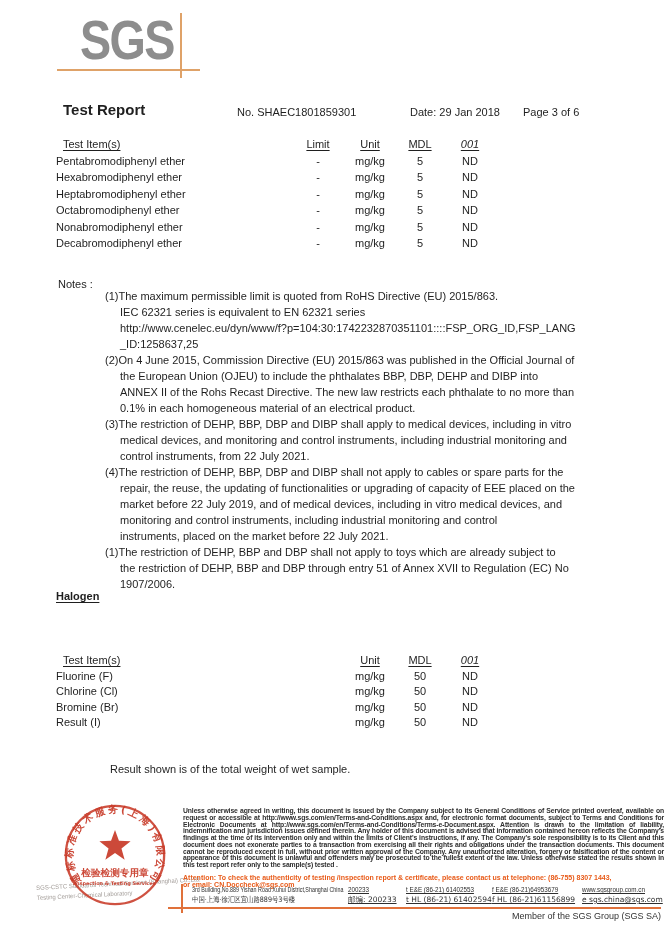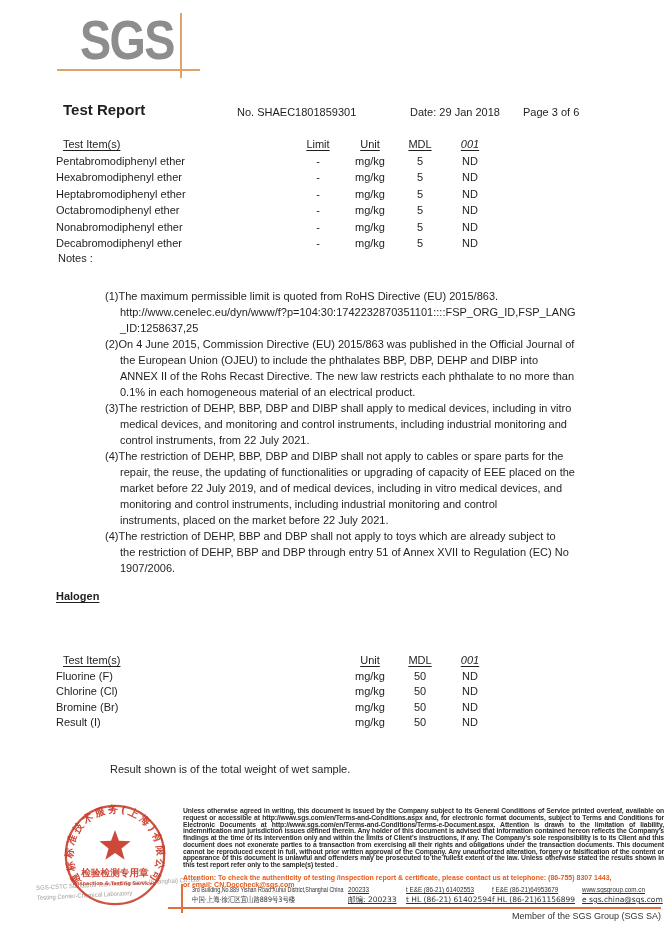--- a/index.html
+++ b/index.html
@@ -38,21 +38,21 @@
   .thead .c-item{padding-left:7px;}
   .c-item{flex:1;text-align:left;}
   .c-limit{width:60px;text-align:center;}
   .c-unit{width:44px;text-align:center;}
   .c-mdl{width:56px;text-align:center;}
   .c-res{width:44px;text-align:center;}
   .u{text-decoration:underline;text-underline-offset:2px;}
   .ital{font-style:italic;}
 
   
-  .notes-label{left:58px;top:252px;font-size:11px;text-align:center;}
+  .notes-label{left:58px;top:278px;font-size:11px;text-align:center;}
   .notes{left:105px;top:288px;width:492px;font-size:11px;}
   .note-line{line-height:16px;white-space:nowrap;}
   .note-line.cont{padding-left:15px;}
 
   
   .halogen-h{left:56px;top:590px;font-size:11px;font-weight:bold;text-decoration:underline;text-underline-offset:2px;}
   .method{left:56px;top:624px;font-size:11px;display:flex;gap:14px;white-space:nowrap;}
   .result-note{left:110px;top:763px;font-size:11px;}
 
   
@@ -139,35 +139,36 @@
       <div class="c-limit">-</div>
       <div class="c-unit">mg/kg</div>
       <div class="c-mdl">5</div>
       <div class="c-res">ND</div>
     </div>
   </div>
 
   <div class="abs notes-label">Notes :</div>
   <div class="abs notes">
     <div class="note-line">(1)The maximum permissible limit is quoted from RoHS Directive (EU) 2015/863.</div>
+    <div class="note-line cont">IEC 62321 series is equivalent to EN 62321 series</div>
     <div class="note-line cont">http://www.cenelec.eu/dyn/www/f?p=104:30:1742232870351101::::FSP_ORG_ID,FSP_LANG</div>
     <div class="note-line cont">_ID:1258637,25</div>
     <div class="note-line">(2)On 4 June 2015, Commission Directive (EU) 2015/863 was published in the Official Journal of</div>
     <div class="note-line cont">the European Union (OJEU) to include the phthalates BBP, DBP, DEHP and DIBP into</div>
     <div class="note-line cont">ANNEX II of the Rohs Recast Directive. The new law restricts each phthalate to no more than</div>
     <div class="note-line cont">0.1% in each homogeneous material of an electrical product.</div>
     <div class="note-line">(3)The restriction of DEHP, BBP, DBP and DIBP shall apply to medical devices, including in vitro</div>
     <div class="note-line cont">medical devices, and monitoring and control instruments, including industrial monitoring and</div>
     <div class="note-line cont">control instruments, from 22 July 2021.</div>
     <div class="note-line">(4)The restriction of DEHP, BBP, DBP and DIBP shall not apply to cables or spare parts for the</div>
     <div class="note-line cont">repair, the reuse, the updating of functionalities or upgrading of capacity of EEE placed on the</div>
     <div class="note-line cont">market before 22 July 2019, and of medical devices, including in vitro medical devices, and</div>
     <div class="note-line cont">monitoring and control instruments, including industrial monitoring and control</div>
     <div class="note-line cont">instruments, placed on the market before 22 July 2021.</div>
-    <div class="note-line">(4)The restriction of DEHP, BBP and DBP shall not apply to toys which are already subject to</div>
+    <div class="note-line">(1)The restriction of DEHP, BBP and DBP shall not apply to toys which are already subject to</div>
     <div class="note-line cont">the restriction of DEHP, BBP and DBP through entry 51 of Annex XVII to Regulation (EC) No</div>
     <div class="note-line cont">1907/2006.</div>
   </div>
 
   <div class="abs halogen-h">Halogen</div>
 
   <div class="abs t t2">
     <div class="trow thead">
       <div class="c-item"><span class="u">Test Item(s)</span></div>
       <div class="c-unit"><span class="u">Unit</span></div>

